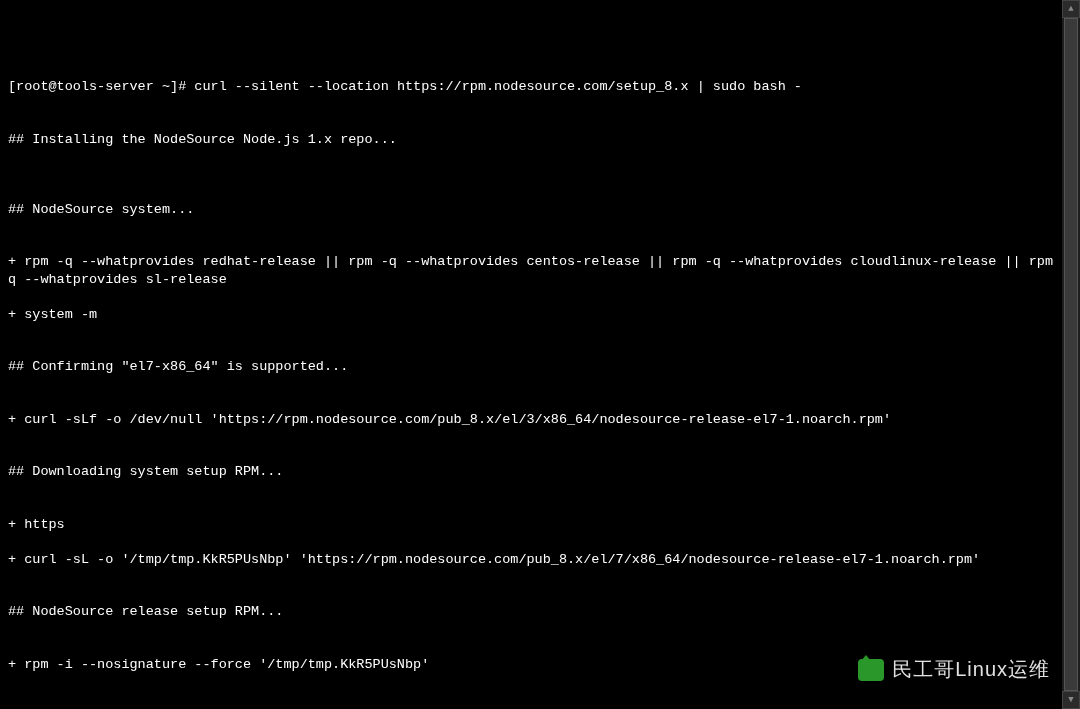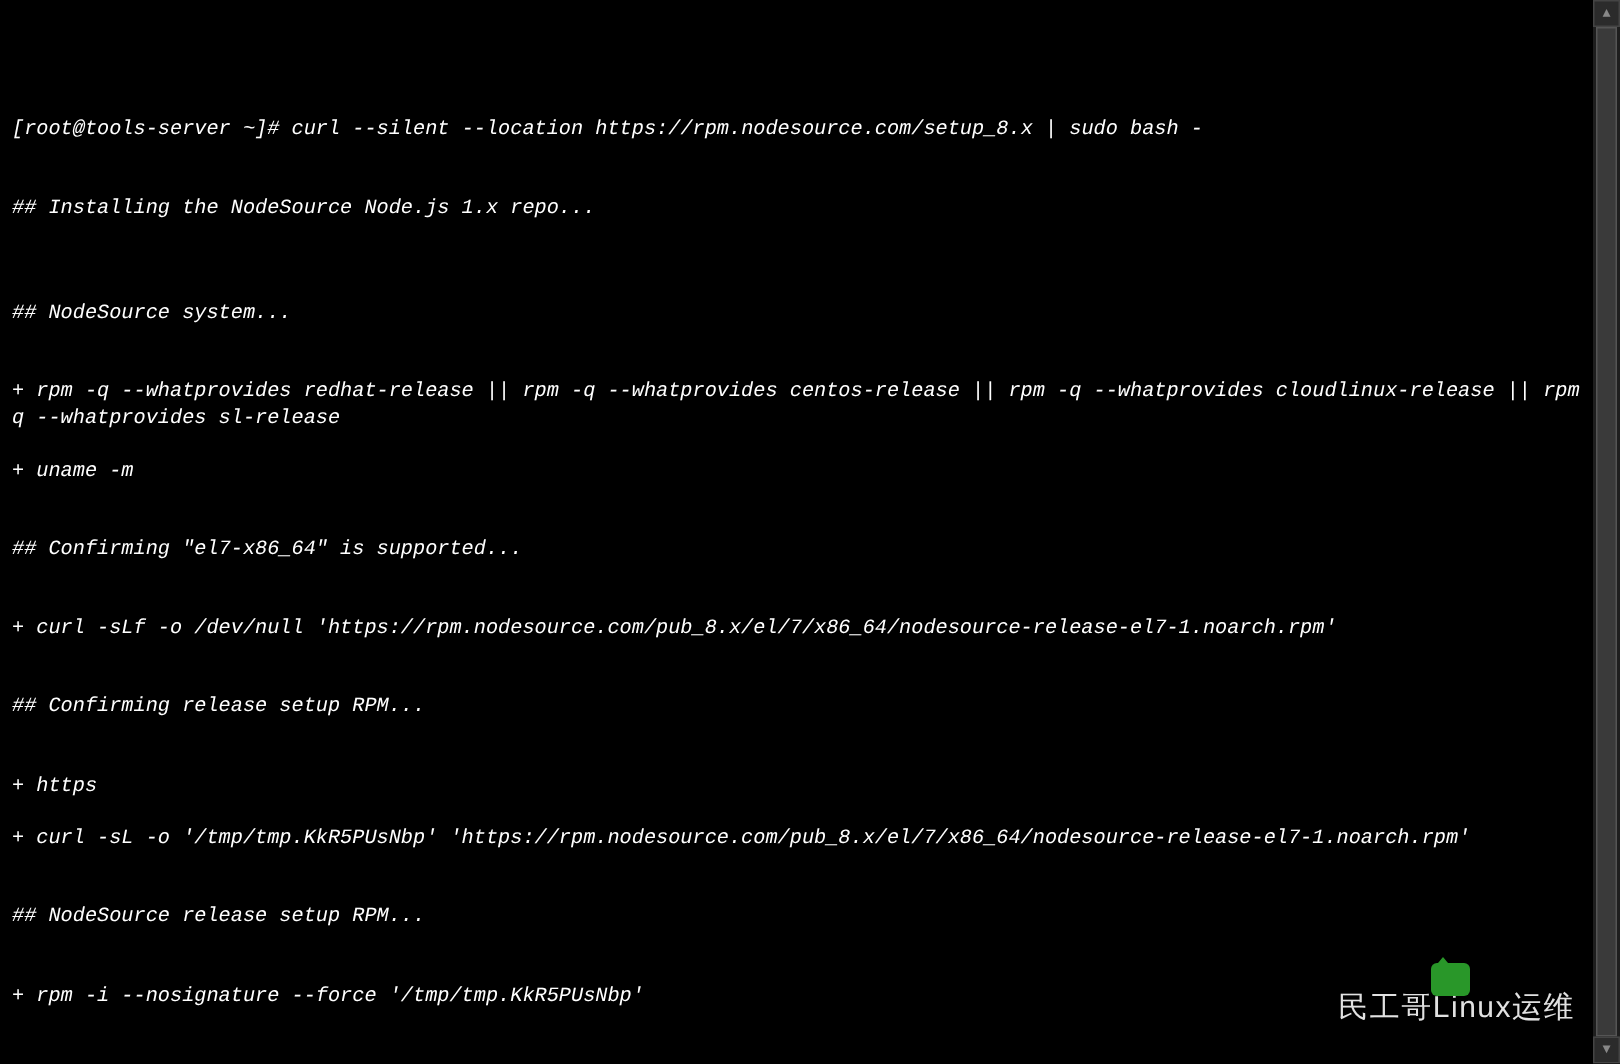--- a/index.html
+++ b/index.html
@@ -17,30 +17,28 @@
       overflow: hidden;
       position: relative;
       padding: 8px;
       line-height: 17.5px;
       white-space: pre;
     }
     .line {
       display: block;
       white-space: pre-wrap;
       word-break: break-all;
-      font-style: italic;
     }
     .watermark {
       position: absolute;
       bottom: 28px;
       right: 30px;
       display: flex;
       align-items: center;
       opacity: 0.95;
-      flex-direction: column;
     }
     .wm-logo {
       width: 26px;
       height: 22px;
       margin-right: 8px;
       background: #2ca02c;
       border-radius: 4px;
       position: relative;
     }
     .wm-logo::before {
@@ -98,27 +96,27 @@
 
 
 <div class="line"><span>[root@tools-server ~]# </span><span>curl --silent --location https://rpm.nodesource.com/setup_8.x | sudo bash -</span></div>
 <div class="line"></div>
 <div class="line">## Installing the NodeSource Node.js 1.x repo...</div>
 <div class="line"></div>
 <div class="line"></div>
 <div class="line">## NodeSource system...</div>
 <div class="line"></div>
 <div class="line">+ rpm -q --whatprovides redhat-release || rpm -q --whatprovides centos-release || rpm -q --whatprovides cloudlinux-release || rpm -q --whatprovides sl-release</div>
-<div class="line">+ uname -m</div>
+<div class="line">+ system -m</div>
 <div class="line"></div>
 <div class="line">## Confirming "el7-x86_64" is supported...</div>
 <div class="line"></div>
-<div class="line">+ curl -sLf -o /dev/null 'https://rpm.nodesource.com/pub_8.x/el/7/x86_64/nodesource-release-el7-1.noarch.rpm'</div>
+<div class="line">+ curl -sLf -o /dev/null 'https://rpm.nodesource.com/pub_8.x/el/3/x86_64/nodesource-release-el7-1.noarch.rpm'</div>
 <div class="line"></div>
-<div class="line">## Confirming release setup RPM...</div>
+<div class="line">## Downloading system setup RPM...</div>
 <div class="line"></div>
 <div class="line">+ https</div>
 <div class="line">+ curl -sL -o '/tmp/tmp.KkR5PUsNbp' 'https://rpm.nodesource.com/pub_8.x/el/7/x86_64/nodesource-release-el7-1.noarch.rpm'</div>
 <div class="line"></div>
 <div class="line">## NodeSource release setup RPM...</div>
 <div class="line"></div>
 <div class="line">+ rpm -i --nosignature --force '/tmp/tmp.KkR5PUsNbp'</div>
 <div class="line"></div>
 <div class="line">## Cleaning up...</div>
 <div class="line"></div>

